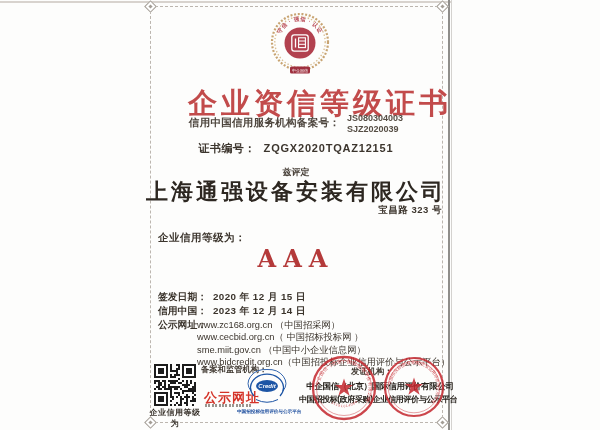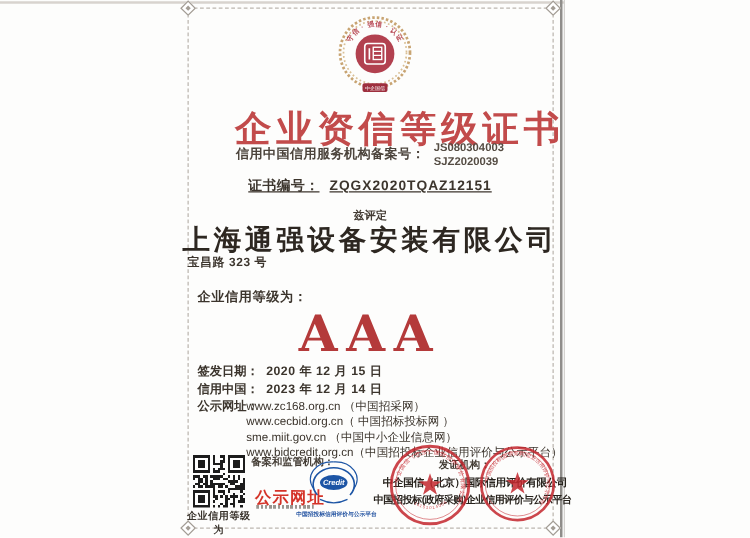--- a/index.html
+++ b/index.html
@@ -21,34 +21,34 @@
 
   .title{position:absolute;left:150px;top:84px;width:292px;text-align:center;
          font-size:29px;font-weight:800;color:#c24b4b;letter-spacing:4px;white-space:nowrap;padding-left:24px;}
 
   .filing{position:absolute;left:150px;top:113px;width:292px;display:flex;
           justify-content:center;gap:7px;}
   .filing-label{font-size:10.5px;font-weight:700;color:#4c443c;padding-top:3px;letter-spacing:.3px;}
   .filing-nums{font-size:9px;font-weight:700;color:#554d44;line-height:11px;text-align:left;}
 
   .certno{position:absolute;left:150px;top:141px;width:292px;text-align:center;
-          font-size:11px;font-weight:700;color:#3c352d;letter-spacing:.4px;text-decoration:underline;}
+          font-size:11px;font-weight:700;color:#3c352d;letter-spacing:.4px;}
   .certno .val{margin-left:8px;letter-spacing:.8px;}
 
   .assessed{position:absolute;left:150px;top:166px;width:292px;text-align:center;
             font-size:9px;font-weight:700;color:#443c34;}
   .company{position:absolute;left:120px;top:177px;width:352px;text-align:center;
            font-size:22px;font-weight:800;color:#2d2721;letter-spacing:3px;white-space:nowrap;}
-  .address{position:absolute;left:150px;top:204px;width:292px;text-align:left;
+  .address{position:absolute;left:150px;top:204px;width:292px;text-align:right;
            font-size:9.5px;font-weight:700;color:#3c352d;letter-spacing:.5px;}
 
   .rating-label{position:absolute;left:158px;top:231px;font-size:10.5px;font-weight:700;
                 color:#3c352d;letter-spacing:.5px;}
   .rating{position:absolute;left:150px;top:244px;width:292px;text-align:center;
-          font-family:"DejaVu Serif",serif;font-size:40px;font-weight:700;
+          font-family:"DejaVu Serif",serif;font-size:24px;font-weight:700;
           color:#b43a3a;letter-spacing:7px;}
 
   .meta{position:absolute;left:158px;font-size:9.8px;font-weight:700;color:#3b342c;white-space:nowrap;}
   .meta .v{margin-left:6px;letter-spacing:.4px;font-weight:600;}
   .m-issue{top:291px}.m-valid{top:305px}.m-sites{top:319px}
   .sites{position:absolute;left:197px;top:319px;font-size:9.3px;font-weight:500;
          color:#3b342c;line-height:12.3px;white-space:nowrap;letter-spacing:0;}
 
   .qr{position:absolute;left:154px;top:364px;width:42px;height:42px;}
   .qr-caption{position:absolute;left:149px;top:407px;width:52px;text-align:center;

